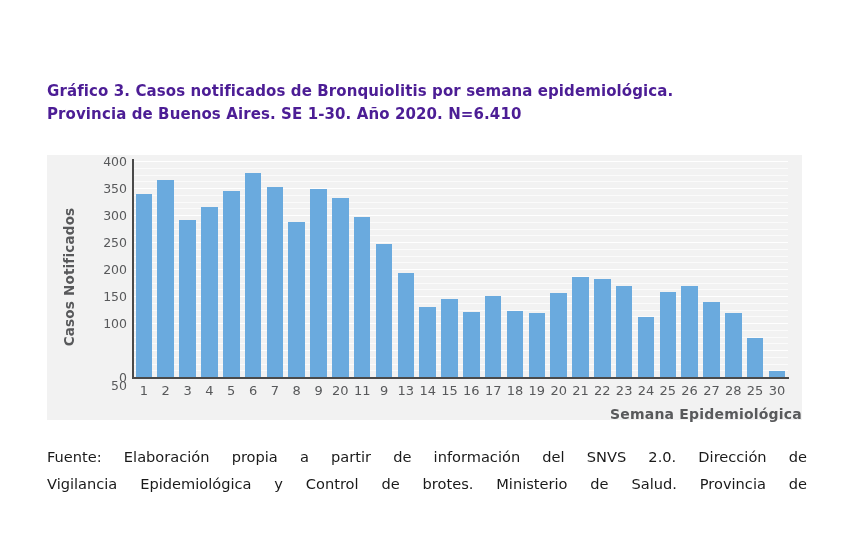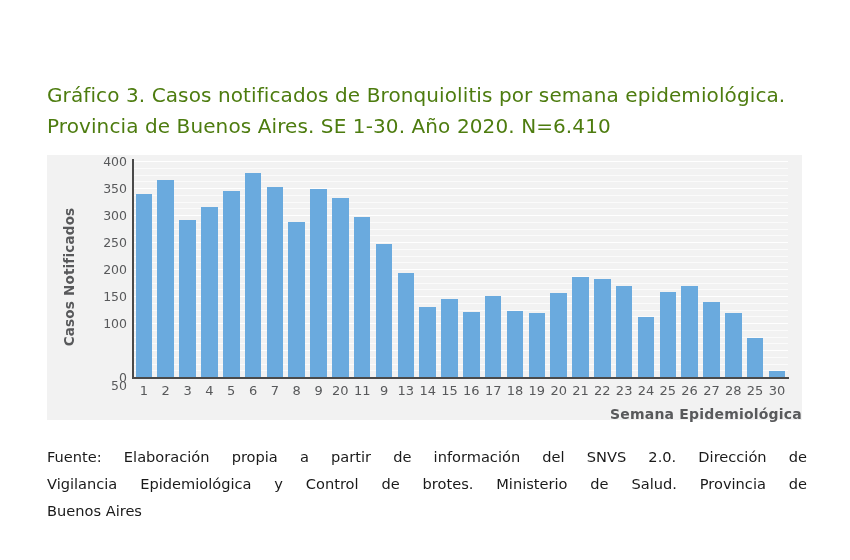--- a/index.html
+++ b/index.html
@@ -17,23 +17,23 @@
     position: relative;
     width: 850px;
     height: 560px;
     box-sizing: border-box;
   }
   .title-block {
     position: absolute;
     left: 47px;
     top: 80px;
     width: 790px;
-    font-size: 20px;
-    font-weight: normal;
-    color: #4d7c0f;
+    font-size: 15px;
+    font-weight: bold;
+    color: #4c1d95;
     line-height: 1.55;
     letter-spacing: 0.1px;
   }
   .title-line {
     display: block;
     white-space: nowrap;
   }
 
   
   .chart-area {
@@ -370,16 +370,15 @@
         <div class="x-tick">28</div>
         <div class="x-tick">25</div>
         <div class="x-tick">30</div>
       </div>
     <div class="xlabel">Semana Epidemiológica</div>
   </div>
 
   <div class="source">
     <span class="just">Fuente: Elaboración propia a partir de información del SNVS 2.0. Dirección de</span>
     <span class="just">Vigilancia Epidemiológica y Control de brotes. Ministerio de Salud. Provincia de</span>
-    <span>Buenos Aires</span>
   </div>
 
 </div>
 
 </body></html>

